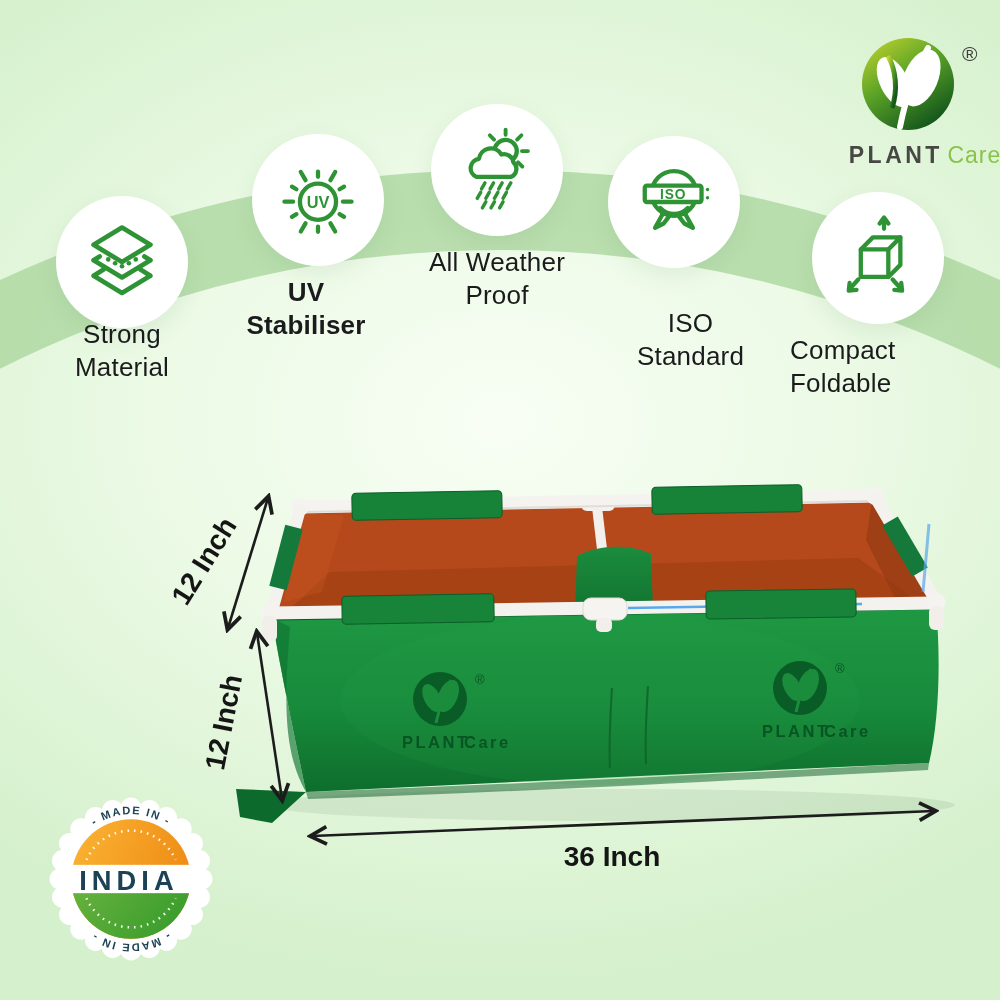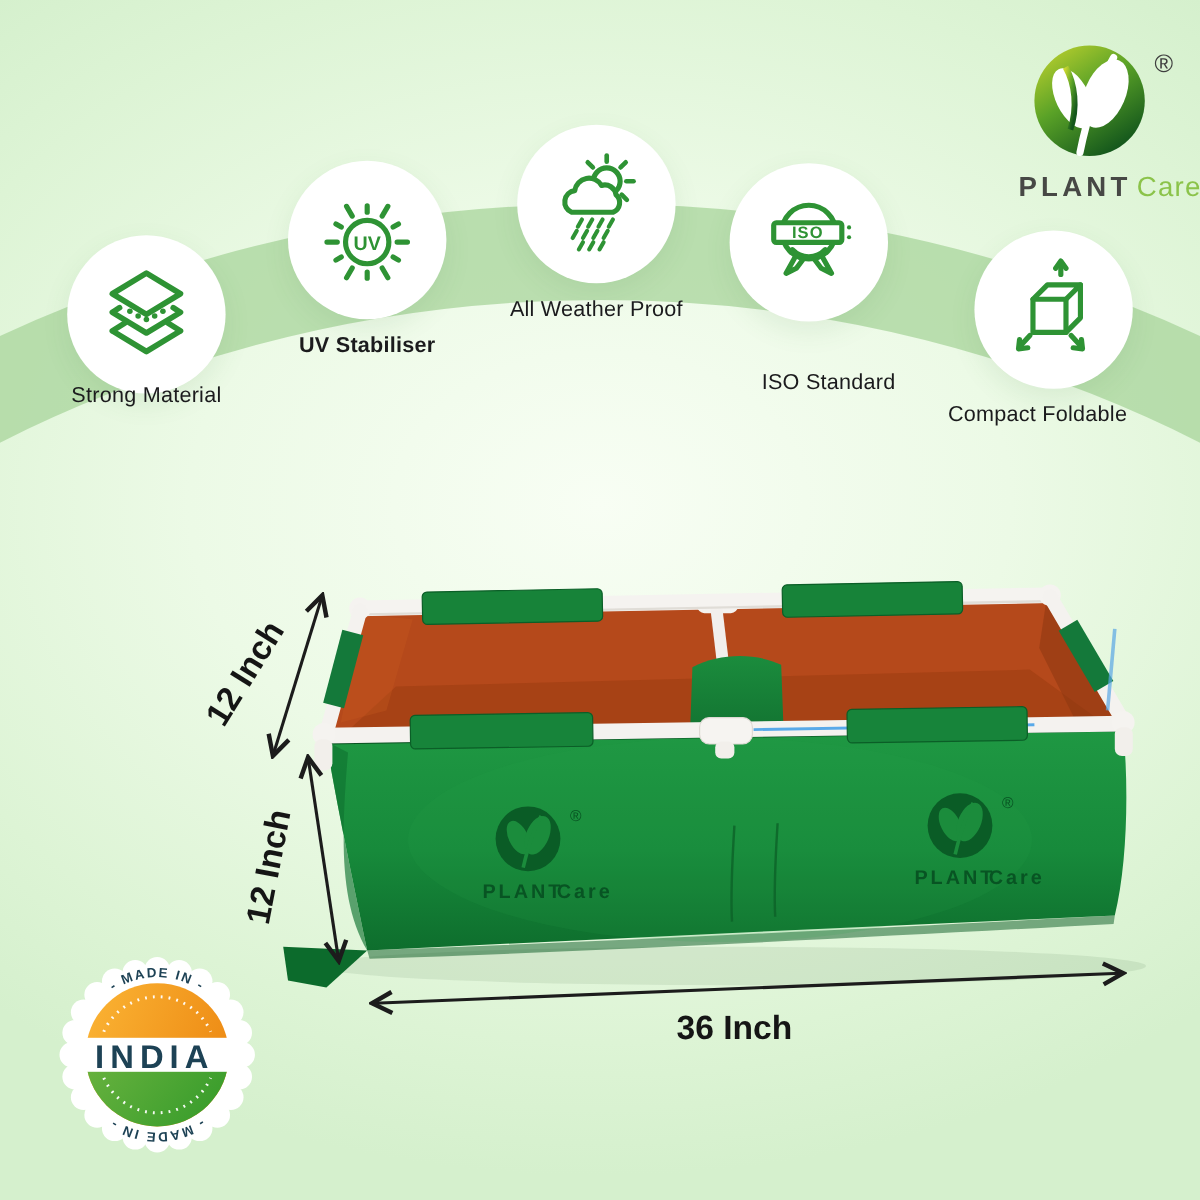--- a/index.html
+++ b/index.html
@@ -6,21 +6,21 @@
   body{font-family:"Liberation Sans",sans-serif;}
   .stage{position:relative;width:1000px;height:1000px;overflow:hidden;
          background:radial-gradient(ellipse 760px 560px at 50% 42%, #f8fef4 0%, #ecfae6 45%, #ddf4d5 80%, #d5f0cd 100%);}
   
   .arc-band{position:absolute;left:-691px;top:170px;width:2382px;height:2382px;
             box-sizing:border-box;border:80px solid rgba(170,214,158,.78);border-radius:50%;}
   .feature{position:absolute;}
   .fcircle{position:absolute;width:132px;height:132px;border-radius:50%;background:#ffffff;
            box-shadow:0 8px 22px rgba(70,130,70,.10);display:flex;align-items:center;justify-content:center;}
   .fcircle svg{width:86px;height:86px;}
-  .flabel{position:absolute;font-size:18px;line-height:1.28;font-weight:500;color:#1b1b1d;text-align:center;letter-spacing:.2px;}
+  .flabel{position:absolute;font-size:26px;line-height:1.28;font-weight:500;color:#1b1b1d;text-align:center;letter-spacing:.2px;}
   .flabel.left{text-align:left;}
   .brand{position:absolute;left:840px;top:30px;width:170px;}
   .brand .leafwrap{position:relative;width:170px;height:106px;}
   .brand svg.leaf{position:absolute;left:18px;top:2px;width:100px;height:100px;}
   .brand .reg{position:absolute;left:122px;top:12px;font-size:21px;color:#3e3e3e;}
   .brand .wordmark{margin-top:6px;text-align:center;white-space:nowrap;}
   .brand .wp{font-size:23px;font-weight:600;letter-spacing:3.5px;color:#474845;}
   .brand .wc{font-size:23px;font-weight:500;letter-spacing:1px;color:#8bc34a;}
   svg.scene{position:absolute;left:0;top:0;width:1000px;height:1000px;}
   svg.badge{position:absolute;left:45px;top:793px;width:172px;height:172px;}
@@ -48,21 +48,21 @@
             <circle cx="50" cy="55" r="2.7"></circle>
           <circle cx="58" cy="51.5" r="2.7"></circle>
             <circle cx="66" cy="47" r="2.7"></circle>
         </g>
       </svg>
     </div>
     <div class="flabel" style="left:47px;top:318px;width:150px;">Strong Material</div>
   </div>
 
   <div class="feature">
-    <div class="fcircle" style="left:240px;top:134px;">
+    <div class="fcircle" style="left:252px;top:134px;">
       <svg viewBox="0 0 100 100">
         <circle cx="50" cy="52" r="21" fill="none" stroke="#2e9334" stroke-width="5"></circle>
         <text x="50" y="59.5" text-anchor="middle" font-size="19" font-weight="bold" fill="#2e9334">UV</text>
         <g stroke="#2e9334" stroke-width="5" stroke-linecap="round">
           <line x1="79" y1="52" x2="89" y2="52"></line>
             <line x1="75.1" y1="37.5" x2="80.3" y2="34.5"></line>
           <line x1="64.5" y1="26.9" x2="70" y2="17.4"></line>
             <line x1="50" y1="23" x2="50" y2="17"></line>
           <line x1="35.5" y1="26.9" x2="30" y2="17.4"></line>
             <line x1="24.9" y1="37.5" x2="19.7" y2="34.5"></line>

